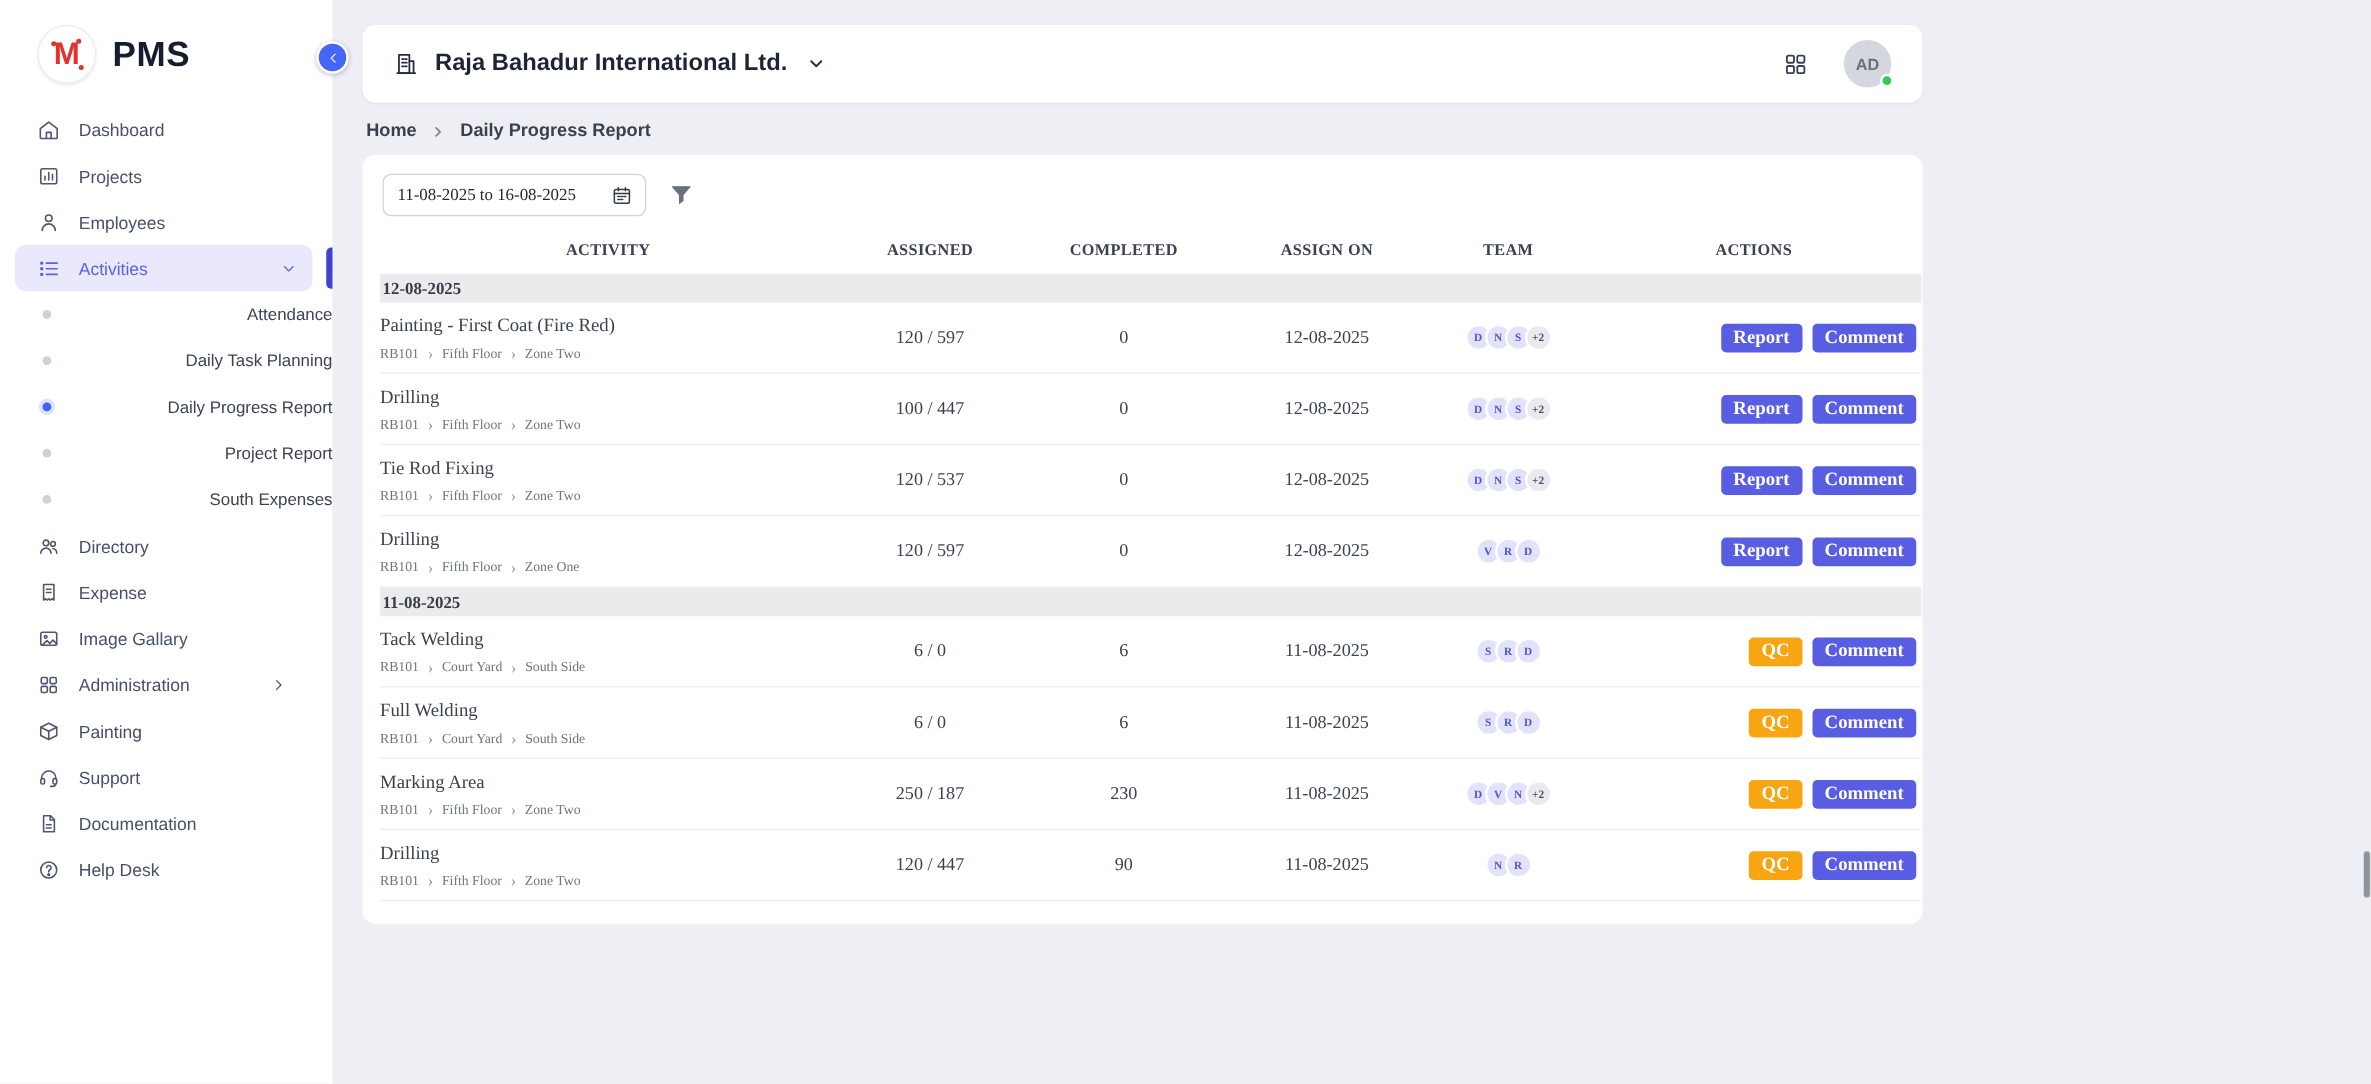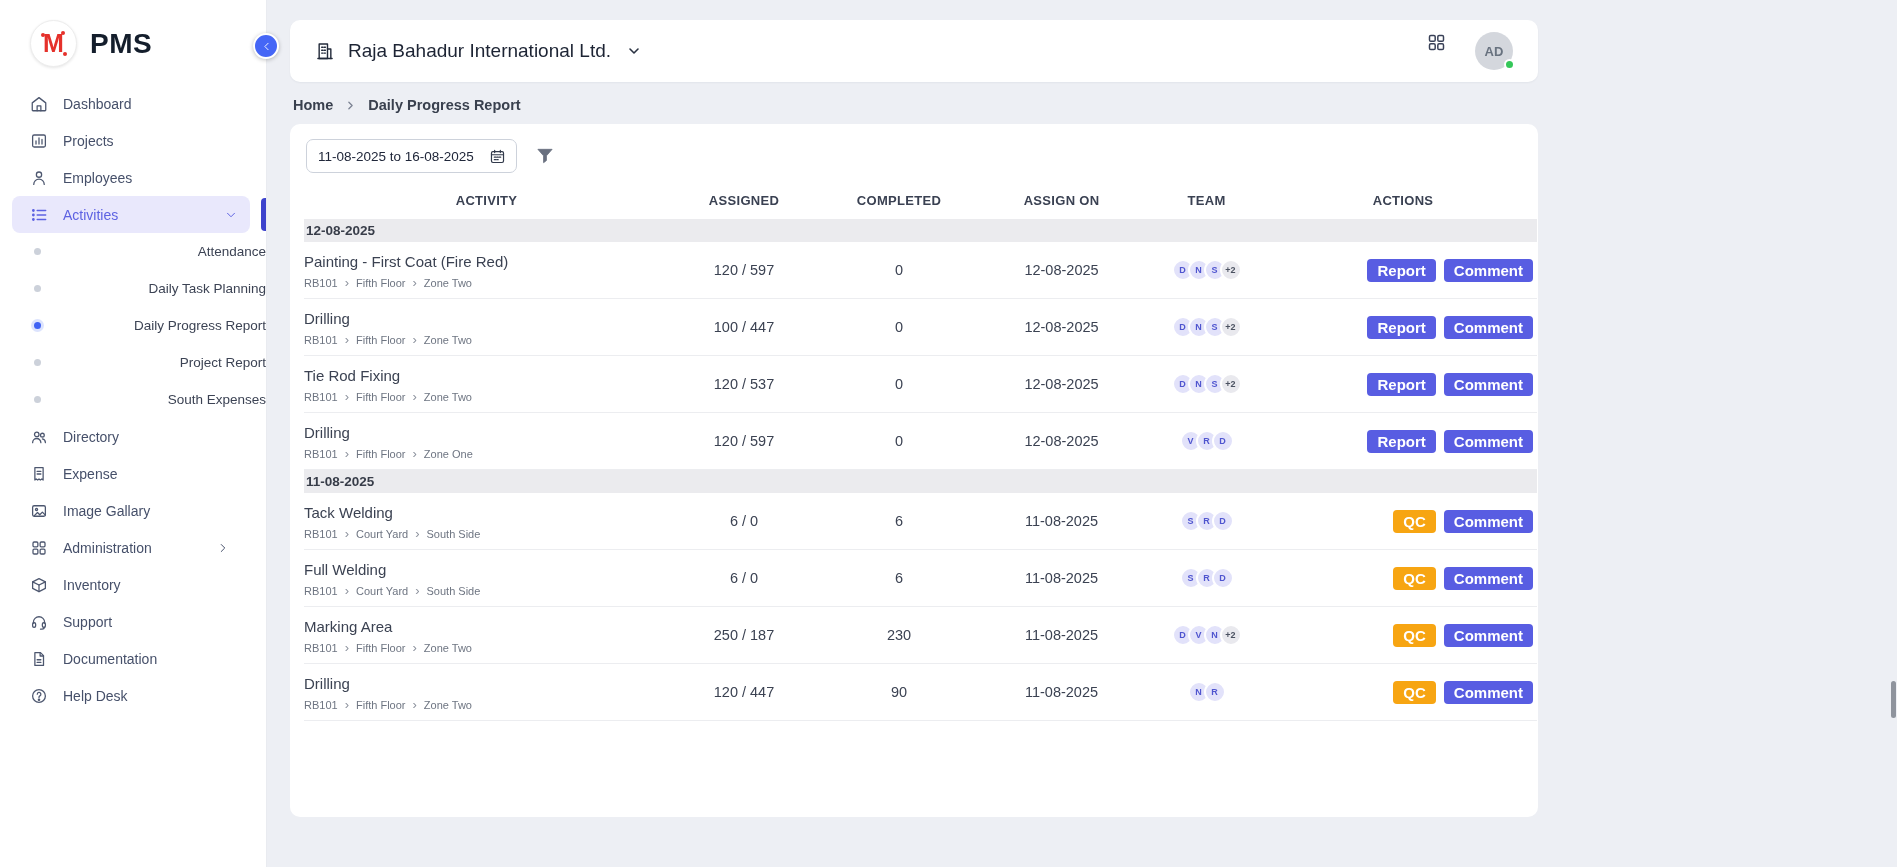--- a/index.html
+++ b/index.html
@@ -35,36 +35,36 @@
   .sub-dot { width:7px; height:7px; border-radius:50%; background:#ccd1da; flex:0 0 7px; }
   .sub-item.active .sub-dot { background:#3f62f4; box-shadow:0 0 0 3px rgba(63,98,244,.18); }
   .sub-label { margin-left:45px; font-size:13.5px; color:#3c4354; white-space:nowrap; }
 
   
   .main { flex:1; padding:20px 0 0 23px; min-width:0; }
   .topbar { width:1248px; height:62px; background:#fff; border-radius:10px; display:flex; align-items:center; justify-content:space-between; padding:0 25px; box-shadow:0 1px 2px rgba(20,30,50,.05); }
   .company { display:flex; align-items:center; gap:13px; cursor:pointer; }
   .c-icon { width:20px; height:20px; color:#232b3b; display:inline-flex; }
   .c-icon svg { width:20px; height:20px; }
-  .c-name { font-size:19px; font-weight:400; color:#1d2434; }
+  .c-name { font-size:19px; font-weight:700; color:#1d2434; }
   .c-caret { width:16px; height:16px; color:#2a3242; display:inline-flex; margin-left:2px; }
   .c-caret svg { width:16px; height:16px; stroke-width:2.4; }
-  .top-right { display:flex; gap:28px; }
+  .top-right { display:flex; align-items:center; gap:28px; }
   .grid-ic { width:21px; height:21px; color:#394157; display:inline-flex; cursor:pointer; }
   .grid-ic svg { width:21px; height:21px; }
   .avatar { width:38px; height:38px; border-radius:50%; background:#d4d7dd; color:#68727f; display:flex; align-items:center; justify-content:center; font-size:13px; font-weight:700; position:relative; cursor:pointer; }
   .status-dot { position:absolute; right:-2px; bottom:0; width:11px; height:11px; border-radius:50%; background:var(--green); border:2px solid #fff; }
 
   .breadcrumb { display:flex; align-items:center; gap:11px; margin:15px 3px 11px; font-size:14.5px;font-weight:bold; }
   .bc-home { color:#39404e; cursor:pointer; }
   .bc-sep { width:13px; height:13px; display:inline-flex; color:#7c8393; }
   .bc-sep svg { width:13px; height:13px; stroke-width:2.4; }
   .bc-cur { color:#39404e; }
 
-  .content { width:1248px; height:693px; background:#fff; border-radius:10px; padding:12px 1px 12px 14px; overflow:hidden; }
+  .content { width:1248px; height:615px; background:#fff; border-radius:10px; padding:12px 1px 12px 14px; overflow:hidden;font-family:Liberation Serif, serif; }
   .filter-row { display:flex; align-items:center; gap:18px; padding:3px 2px 8px; }
   .date-input { width:211px; height:34px; border:1px solid #cdd2db; border-radius:7px; display:flex; align-items:center; justify-content:space-between; padding:0 10px 0 11px; cursor:text; background:#fff; }
   .date-text { font-size:13.5px; color:#20273a; }
   .cal-ic { width:17px; height:17px; color:#323a4b; display:inline-flex; }
   .cal-ic svg { width:17px; height:17px; }
   .funnel { width:20px; height:20px; color:#69707f; display:inline-flex; cursor:pointer; }
   .funnel svg { width:20px; height:20px; }
 
   .thead, .trow { display:grid; grid-template-columns:365px 150px 160px 165px 125px 268px; width:1233px; align-items:center; }
   .thead { height:38px; }
@@ -238,21 +238,21 @@
         </div>
         <div class="nav-row">
           <div class="nav-item">
             <span class="nav-icon">
               <svg viewBox="0 0 24 24" fill="none" stroke="currentColor" stroke-width="1.7" stroke-linecap="round" stroke-linejoin="round">
                 <path d="M3.5 7.8L12 3.5l8.5 4.3L12 12z"></path>
                 <path d="M3.5 7.8v8.7L12 20.8l8.5-4.3V7.8"></path>
                 <path d="M12 12v8.8"></path>
               </svg>
             </span>
-            <span class="nav-label">Inventory</span>
+            <span class="nav-label">Painting</span>
           </div>
         </div>
         <div class="nav-row">
           <div class="nav-item">
             <span class="nav-icon">
               <svg viewBox="0 0 24 24" fill="none" stroke="currentColor" stroke-width="1.7" stroke-linecap="round" stroke-linejoin="round">
                 <path d="M4.5 13.5v-1a7.5 7.5 0 0 1 15 0v1"></path>
                 <rect x="3.5" y="13" width="4" height="6" rx="1.8"></rect>
                 <rect x="16.5" y="13" width="4" height="6" rx="1.8"></rect>
                 <path d="M19.5 19a3.5 3.5 0 0 1-3.5 2.5h-2"></path>

